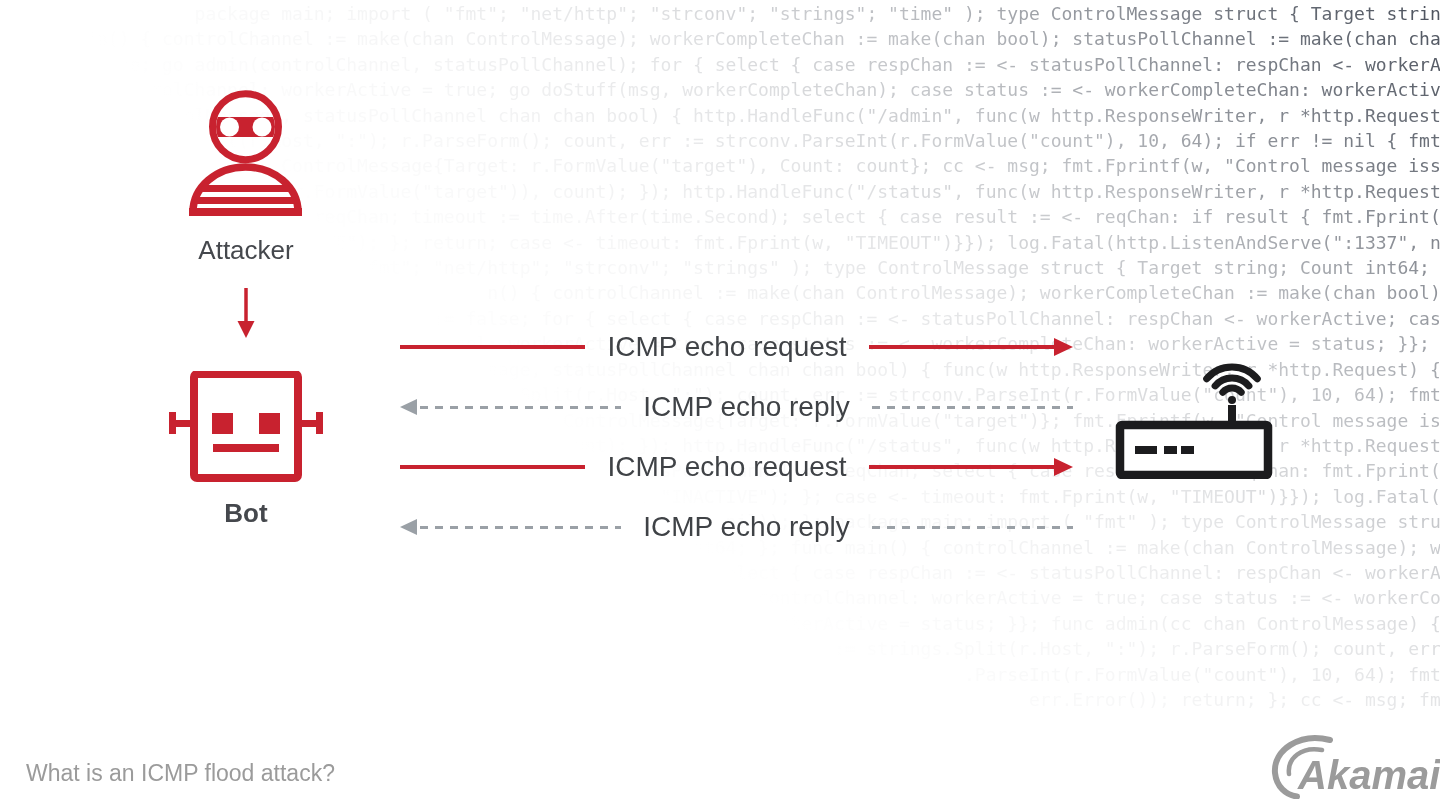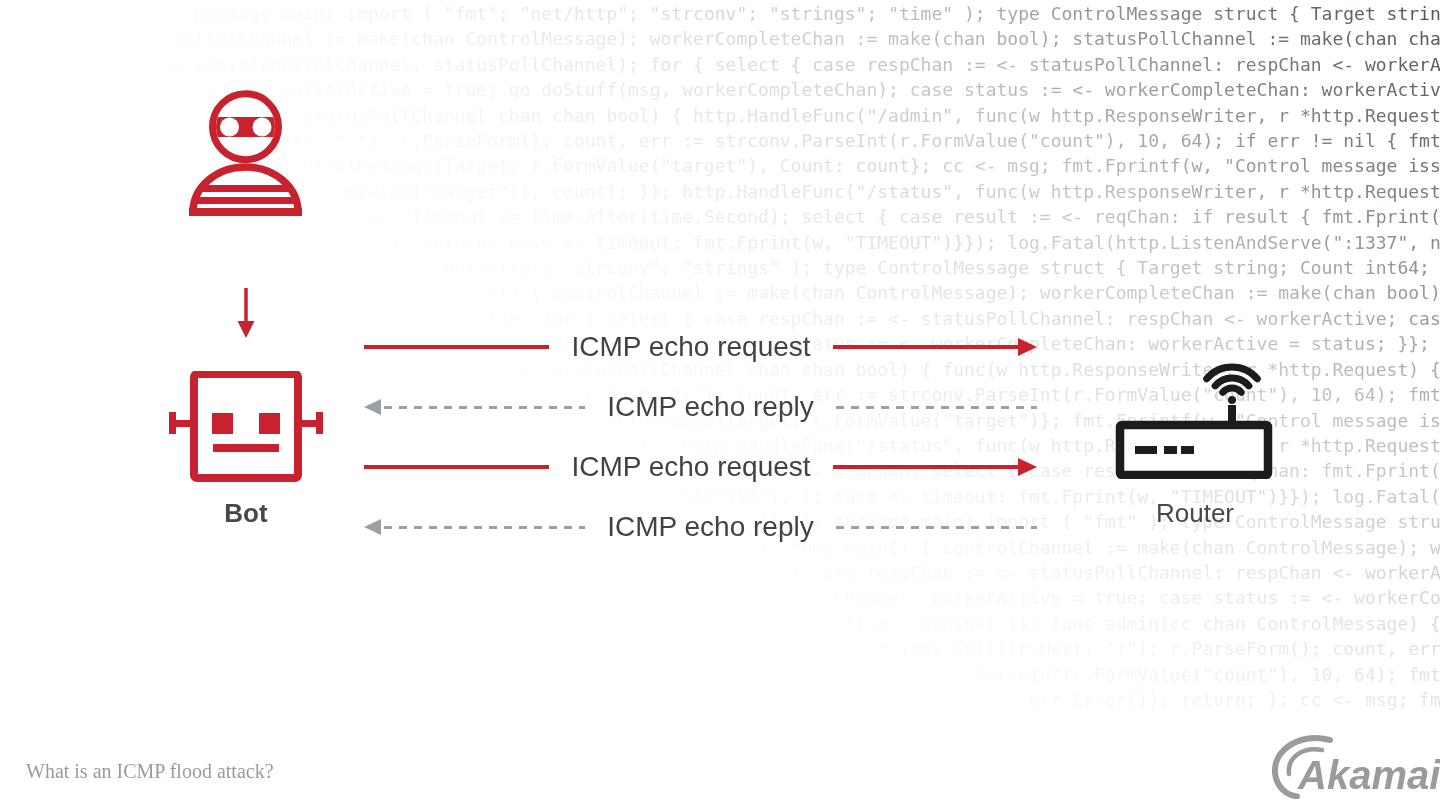--- a/index.html
+++ b/index.html
@@ -27,35 +27,35 @@
       #ffffff 58%);
   }
   
   .icon{position:absolute;}
   .node-label{
     position:absolute;width:200px;text-align:center;
     font-size:26px;font-weight:500;color:#45484d;
   }
   
   .msg-row{
-    position:absolute;left:364px;width:673px;height:36px;
+    position:absolute;left:400px;width:673px;height:36px;
     display:flex;align-items:center;text-align:right;
   }
   .msg-label{
     margin:0 22px;font-size:28px;font-weight:500;color:#3f4246;white-space:nowrap;
   }
   .seg{flex:1;}
   .seg-red{height:3.5px;background:#c8222f;}
   .seg-dash{height:3px;background:repeating-linear-gradient(90deg,#9aa0a6 0 8px,transparent 8px 15px);}
   .head-right{width:0;height:0;border-top:9px solid transparent;border-bottom:9px solid transparent;border-left:19px solid #c8222f;}
   .head-left{width:0;height:0;border-top:8px solid transparent;border-bottom:8px solid transparent;border-right:17px solid #9aa0a6;margin-right:3px;}
   
   .caption{
     position:absolute;left:26px;top:760px;
-    font-size:20px;font-weight:500;color:#9b9b9b;font-family:Liberation Serif, serif;
+    font-size:23px;font-weight:500;color:#9b9b9b;
   }
 </style>
 </head>
 <body>
 
 <div class="canvas">
 
   <div class="code-bg">
       <div>package main; import ( "fmt"; "net/http"; "strconv"; "strings"; "time" ); type ControlMessage struct { Target string; Count in</div>
       <div>t64; }; func main() { controlChannel := make(chan ControlMessage); workerCompleteChan := make(chan bool); statusPollChannel := make(chan chan bool); wo</div>
@@ -101,20 +101,21 @@
     <rect x="22" y="31" width="75" height="20" fill="#c8222f" clip-path="url(#headClip)"></rect>
     <circle cx="43.5" cy="41" r="9.5" fill="#ffffff"></circle>
     <circle cx="76" cy="41" r="9.5" fill="#ffffff"></circle>
     <path d="M 7 126 A 52.5 45 0 0 1 112 126" fill="none" stroke="#c8222f" stroke-width="7.5"></path>
     <line x1="3" y1="126" x2="116" y2="126" stroke="#c8222f" stroke-width="8"></line>
     <g clip-path="url(#bodyClip)">
       <rect x="2" y="99" width="116" height="7" fill="#c8222f"></rect>
       <rect x="2" y="111" width="116" height="7" fill="#c8222f"></rect>
     </g>
   </svg>
+  <div class="node-label" style="left:146px;top:235px;">Attacker</div>
 
   <svg class="icon" style="left:236px;top:287px;" width="20" height="52" viewBox="0 0 20 52">
     <line x1="10" y1="1" x2="10" y2="36" stroke="#c8222f" stroke-width="3.5"></line>
     <path d="M 1.5 34 L 18.5 34 L 10 51 Z" fill="#c8222f"></path>
   </svg>
 
   <svg class="icon" style="left:168px;top:371px;" width="156" height="112" viewBox="0 0 156 112">
     <rect x="26" y="3" width="104" height="104" rx="3" fill="none" stroke="#c8222f" stroke-width="8"></rect>
     <rect x="44" y="42" width="21" height="21" fill="#c8222f"></rect>
     <rect x="91" y="42" width="21" height="21" fill="#c8222f"></rect>
@@ -158,21 +159,20 @@
     <rect x="10" y="70" width="148" height="50" rx="2" fill="#ffffff" stroke="#1c1c1e" stroke-width="8.5"></rect>
     <rect x="25" y="91" width="22" height="8" fill="#1c1c1e"></rect>
     <rect x="54" y="91" width="13" height="8" fill="#1c1c1e"></rect>
     <rect x="71" y="91" width="13" height="8" fill="#1c1c1e"></rect>
     <rect x="118" y="50" width="8" height="22" fill="#1c1c1e"></rect>
     <circle cx="122" cy="45" r="4" fill="#1c1c1e"></circle>
     <path d="M 112.8 37.3 A 12 12 0 0 1 131.2 37.3" stroke="#1c1c1e" stroke-width="7" fill="none" stroke-linecap="round"></path>
     <path d="M 105.1 30.9 A 22 22 0 0 1 138.9 30.9" stroke="#1c1c1e" stroke-width="7" fill="none" stroke-linecap="round"></path>
     <path d="M 96.7 23.8 A 33 33 0 0 1 147.3 23.8" stroke="#1c1c1e" stroke-width="7" fill="none" stroke-linecap="round"></path>
   </svg>
-  <div class="node-label" style="left:1095px;top:498px;">Router</div>
 
   <div class="caption">What is an ICMP flood attack?</div>
 
   <svg class="icon" style="left:1268px;top:733px;" width="172" height="66" viewBox="0 0 172 66">
     <path d="M 62 7 C 32 -1, 5 17, 7 40 C 8.5 54, 18 62, 29 63.5" stroke="#9b9b9b" stroke-width="6" fill="none" stroke-linecap="round"></path>
     <path d="M 54 17 C 34 13, 19 25, 21 41" stroke="#9b9b9b" stroke-width="4.5" fill="none" stroke-linecap="round"></path>
     <text x="30" y="56" font-size="40" font-weight="bold" font-style="italic" fill="#9b9b9b" font-family="&quot;Liberation Sans&quot;, sans-serif">Akamai</text>
   </svg>
 
 </div>

